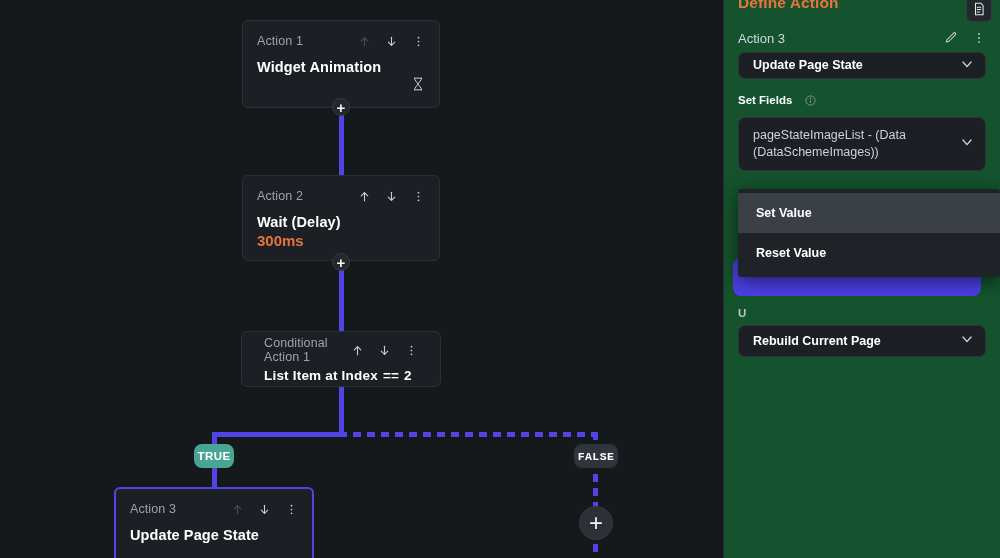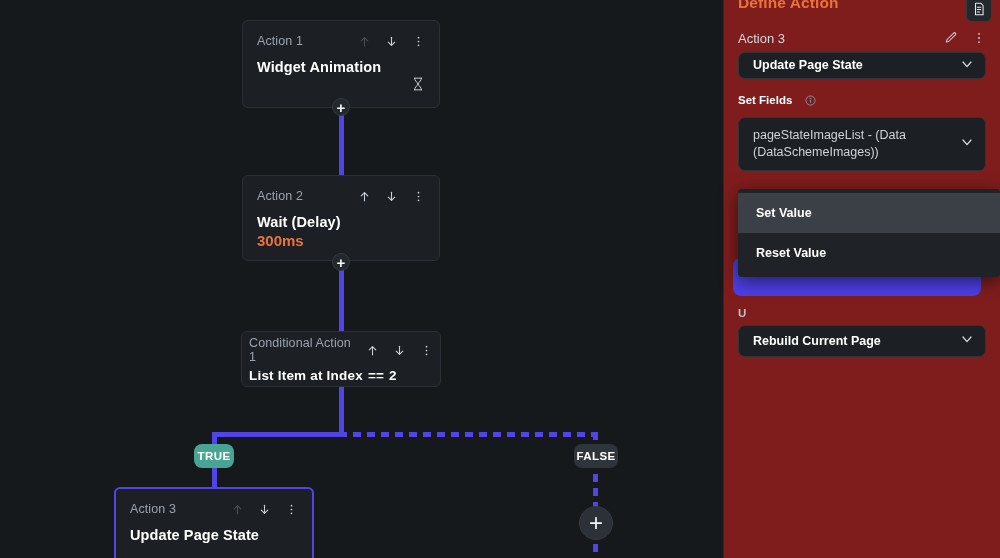--- a/index.html
+++ b/index.html
@@ -119,21 +119,21 @@
   
   .divider {
     position: absolute; left: 723px; top: 0;
     width: 1px; height: 558px; background: #272c31;
   }
 
   
   .panel {
     position: absolute; left: 724px; top: 0;
     width: 276px; height: 558px;
-    background: #7f1d1d;
+    background: #14532d;
     padding: 0 14px;
   }
   .panel-title {
     position: absolute; left: 14px; top: -6px;
     font-size: 15.5px; font-weight: 700;
     color: #e8743c;
     letter-spacing: .1px;
   }
   .panel-topbtn {
     position: absolute; right: 8px; top: -4px;
@@ -299,21 +299,21 @@
               <circle cx="12" cy="5" r="1.6"></circle>
               <circle cx="12" cy="12" r="1.6"></circle>
               <circle cx="12" cy="19" r="1.6"></circle>
             </svg>
         </span>
       </div>
       <div class="card-title">Wait (Delay)</div>
       <div class="card-meta">300ms</div>
     </div>
 
-    <div class="card" style="left:241px; top:331px; width:200px; height:56px; padding:8px 7px;">
+    <div class="card" style="left:241px; top:331px; width:200px; height:56px; padding:8px 22px;">
       <div class="card-head">
         <span class="card-sub">Conditional Action 1</span>
         <span class="icon-btn">
           <svg width="13" height="13" viewBox="0 0 24 24" fill="none" stroke="currentColor" stroke-width="2" stroke-linecap="round" stroke-linejoin="round">
               <line x1="12" y1="20" x2="12" y2="5"></line>
               <polyline points="6 11 12 5 18 11"></polyline>
             </svg>
         </span>
         <span class="icon-btn">
           <svg width="13" height="13" viewBox="0 0 24 24" fill="none" stroke="currentColor" stroke-width="2" stroke-linecap="round" stroke-linejoin="round">
@@ -330,21 +330,21 @@
         </span>
       </div>
       <div class="cond-expr">
         <span>List Item at Index</span><span class="op">==</span><span>2</span>
       </div>
     </div>
 
     <div class="badge true" style="left:194px; top:444px; width:40px; height:24px;">
       <span>TRUE</span>
     </div>
-    <div class="badge false" style="left:574px; top:444px; width:44px; height:24px;">
+    <div class="badge false" style="left:574px; top:444px; width:44px; height:24px;font-family:Liberation Mono, monospace;">
       <span>FALSE</span>
     </div>
 
     <div class="card selected" style="left:114px; top:487px; width:200px; height:80px;">
       <div class="card-head">
         <span class="card-sub">Action 3</span>
         <span class="icon-btn dim">
           <svg width="13" height="13" viewBox="0 0 24 24" fill="none" stroke="currentColor" stroke-width="2" stroke-linecap="round" stroke-linejoin="round">
               <line x1="12" y1="20" x2="12" y2="5"></line>
               <polyline points="6 11 12 5 18 11"></polyline>

